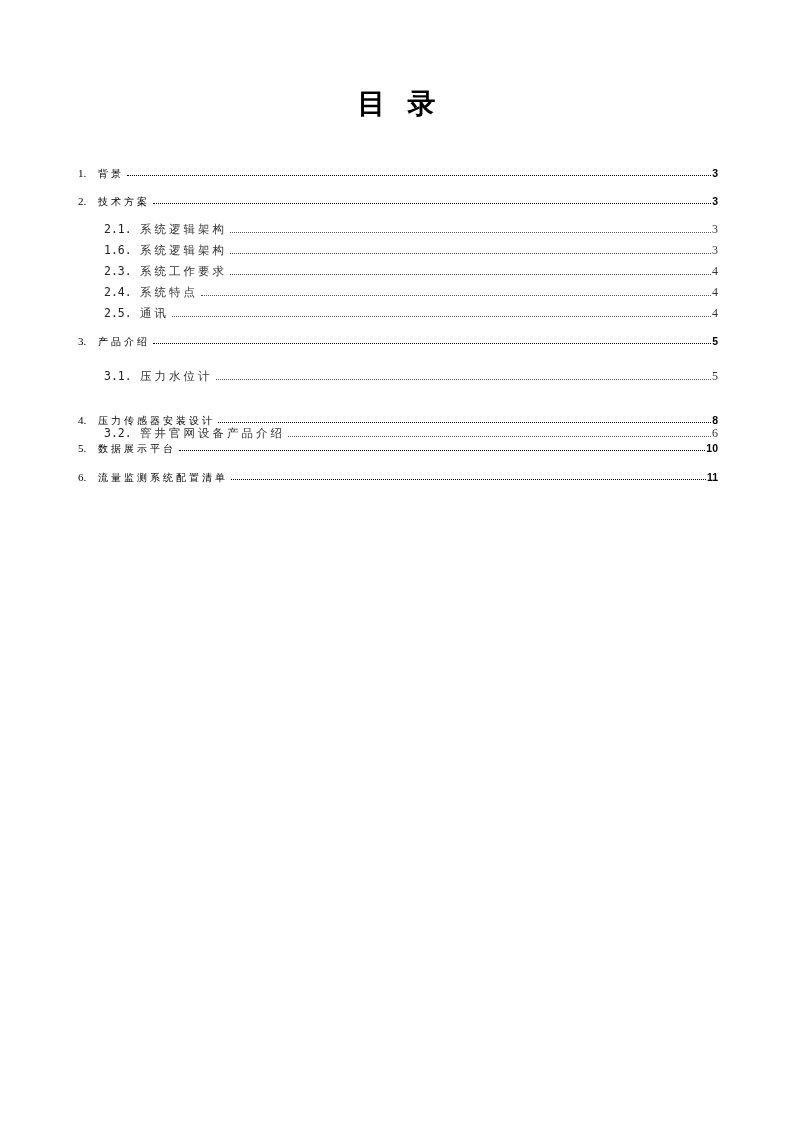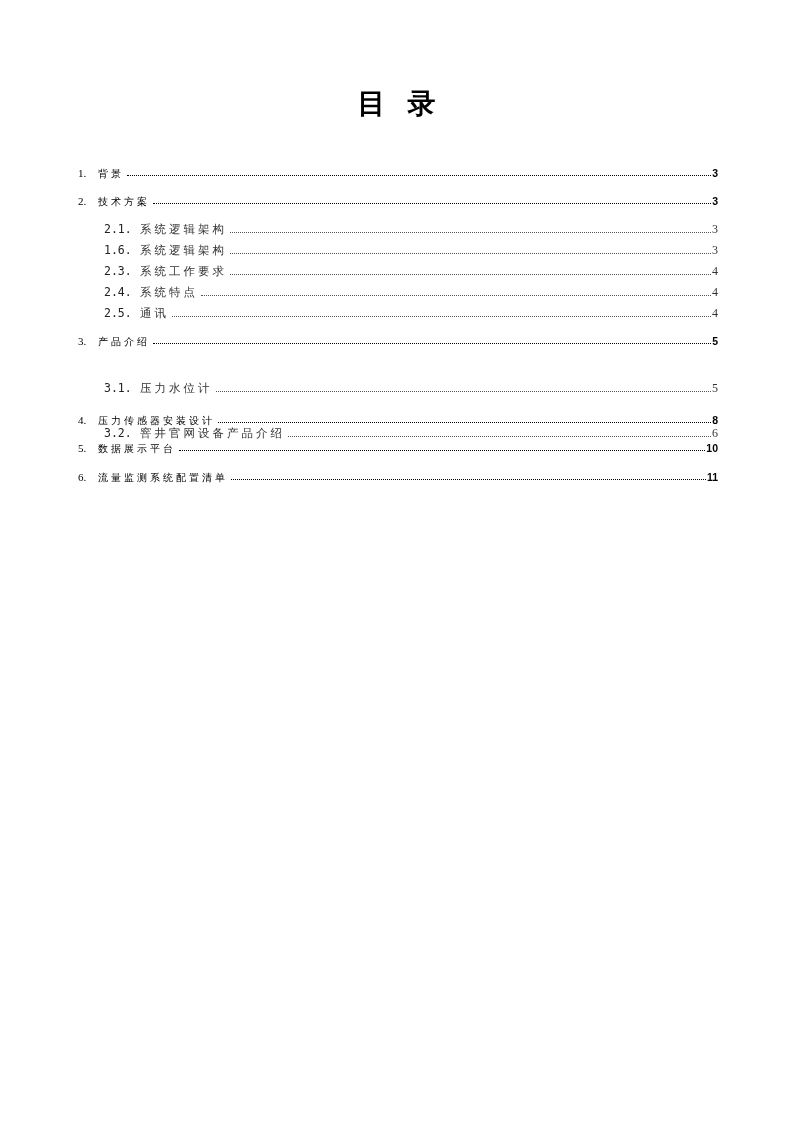--- a/index.html
+++ b/index.html
@@ -71,21 +71,21 @@
     <span class="label">通讯</span>
     <span class="leader"></span>
     <span class="page">4</span>
   </div>
   <div class="toc-row lvl1" style="top:333px;">
     <span class="num">3.</span>
     <span class="label">产品介绍</span>
     <span class="leader"></span>
     <span class="page">5</span>
   </div>
-  <div class="toc-row lvl2" style="top:380px;">
+  <div class="toc-row lvl2" style="top:368px;">
     <span class="num">3.1.</span>
     <span class="label">压力水位计</span>
     <span class="leader"></span>
     <span class="page">5</span>
   </div>
   <div class="toc-row lvl2" style="top:382px;margin-top:43px;">
     <span class="num">3.2.</span>
     <span class="label">窨井官网设备产品介绍</span>
     <span class="leader"></span>
     <span class="page">6</span>

